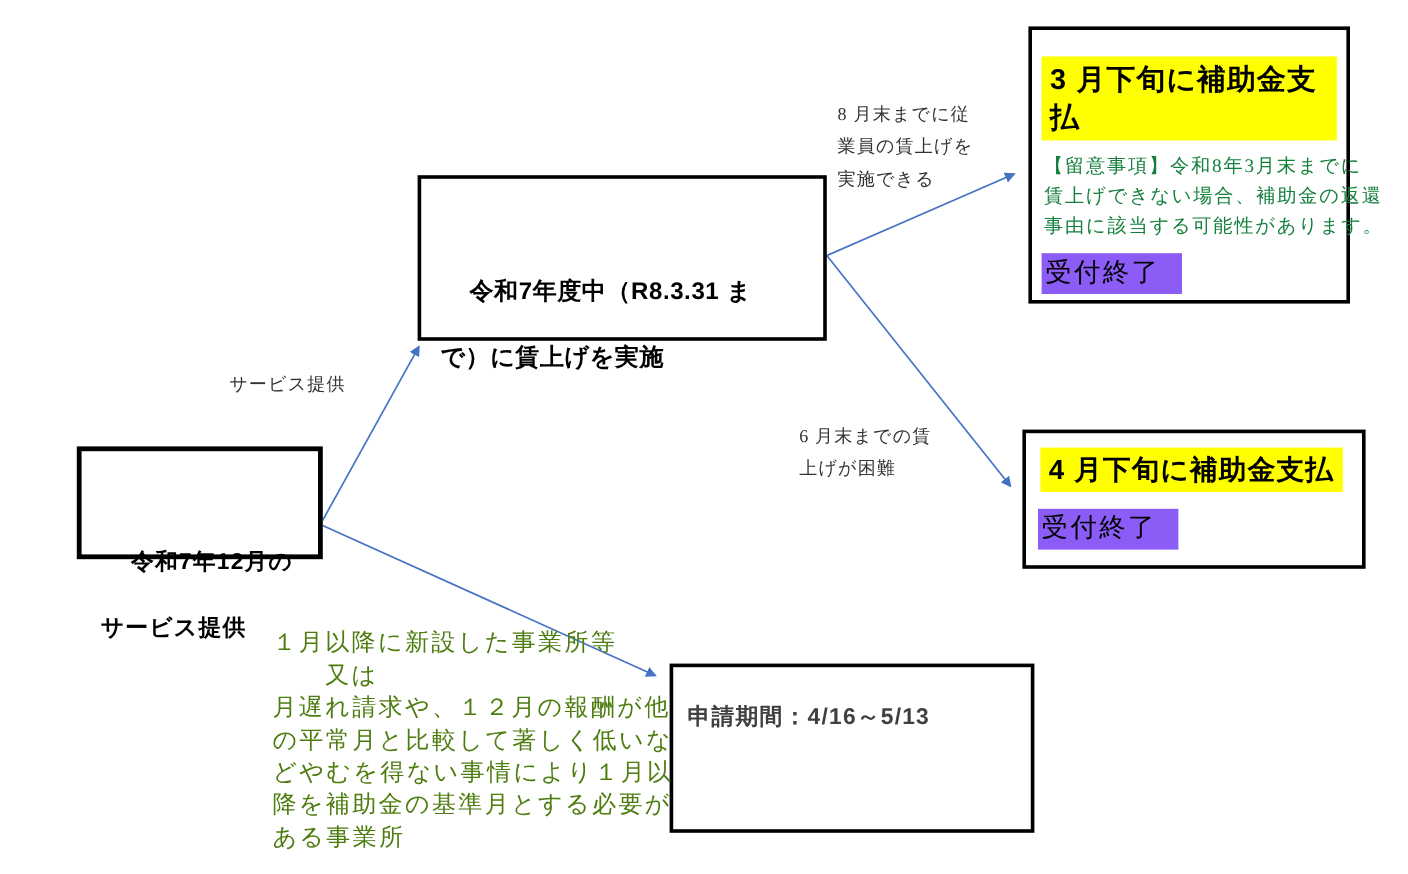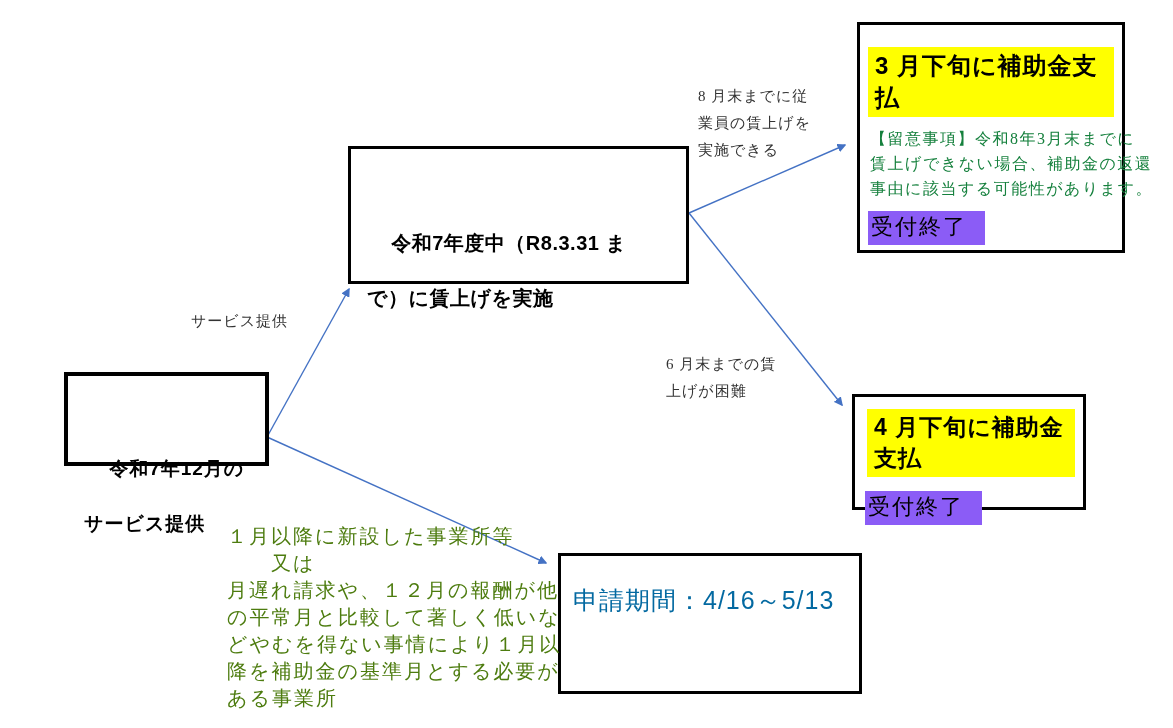--- a/index.html
+++ b/index.html
@@ -32,21 +32,21 @@
 
   
   #box-wage {
     left:348px; top:146px; width:341px; height:138px;
     padding:12px 0 0 16px;
     font-size:20px; font-weight:600; letter-spacing:0.5px; line-height:55px;
   }
 
   
   #box-march { left:857px; top:22px; width:268px; height:231px; padding:22px 8px; }
-  #box-april { left:852px; top:394px; width:234px; height:116px; padding:12px 8px; }
+  #box-april { left:852px; top:358px; width:286px; height:116px; padding:12px 8px; }
   #box-june  { left:558px; top:553px; width:304px; height:141px; padding:12px 12px; }
 
   .hl-title {
     display:inline-block;
     background:#FFFF00;
     color:#000;
     font-weight:700;
     padding:3px 7px;
   }
   #box-march .hl-title { font-size:24px; letter-spacing:1px; }
@@ -66,22 +66,22 @@
     color:#000000;
     font-size:22px;
     letter-spacing:2px;
     padding:1px 18px 3px 3px;
     margin-top:10px;
   }
   #box-april .status-closed { margin-top:14px; margin-left:2px; }
 
   .period-line {
     margin-top:16px;
-    font-size:25px; font-weight:400; letter-spacing:1px;
-    color:#0369a1;
+    font-size:19px; font-weight:700; letter-spacing:1px;
+    color:#404040;
   }
 
   .edge-label {
     position:absolute;
     color:#333333;
     font-size:15px;
     line-height:27px;
     letter-spacing:1px;
   }
   #label-providing { left:191px; top:308px; }

